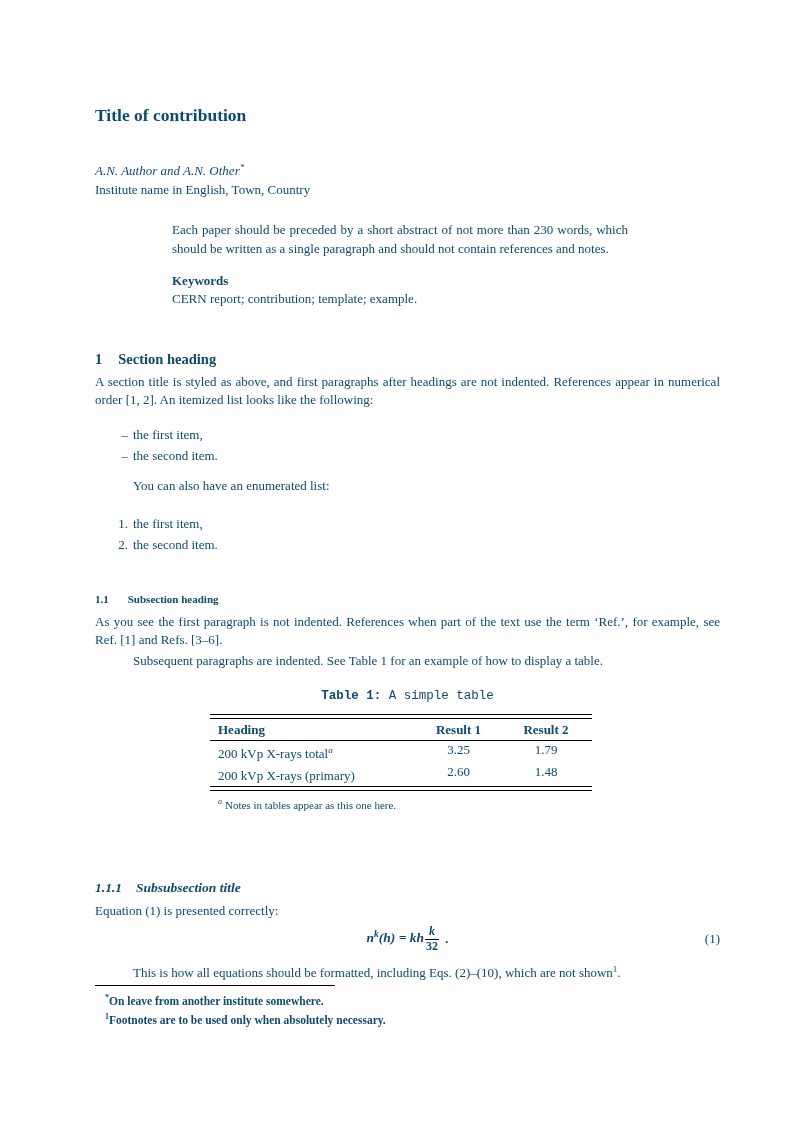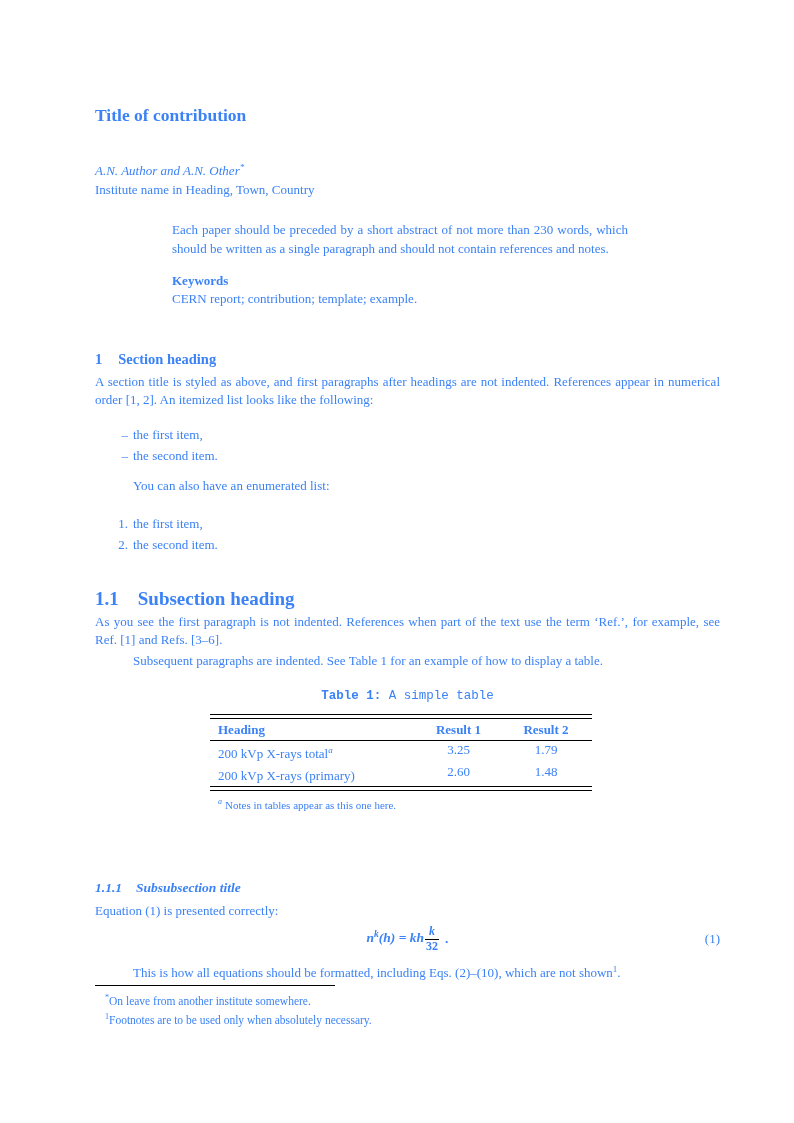--- a/index.html
+++ b/index.html
@@ -2,41 +2,41 @@
 <html lang="en"><head>
 <meta charset="utf-8">
 <style>
   html,body { margin:0; padding:0; background:#e8e8e8; }
   .page {
     position:relative;
     width:794px; height:1123px;
     margin:0 auto;
     background:#ffffff;
     font-family:"Liberation Serif", serif;
-    color:#3b82f6;
+    color:#0c4a6e;
     overflow:hidden;
   }
   .doc { position:absolute; left:95px; top:0; width:625px; }
   .doc-inner { padding-top:104px; }
 
   .title { font-size:17.5px; font-weight:bold; line-height:22px; margin:0; }
 
   .authors { margin-top:32px; font-size:13px; line-height:19px; }
   .author-line { font-style:italic; }
   .author-line sup { font-size:9px; font-style:italic; }
   .institute-line { font-style:normal; }
 
   .front-block { margin-top:22px; margin-left:77px; width:456px; font-size:13px; line-height:18.7px; }
   .front-block.kw { margin-top:13px; }
   .front-heading { font-weight:bold; }
   .front-body { text-align:justify; hyphens:auto; }
 
   .h-sec { margin-top:40px; font-size:14.5px; font-weight:bold; line-height:20px; display:flex; }
   .h-sec .h-num { margin-right:16px; }
-  .h-sub { margin-top:34px; font-size:19px; font-weight:bold; line-height:20px; display:flex; }
+  .h-sub { margin-top:34px; font-size:11px; font-weight:bold; line-height:20px; display:flex; }
   .h-sub .h-num { margin-right:19px; }
   .h-subsub { margin-top:66px; font-size:13.5px; font-weight:bold; font-style:italic; line-height:20px; display:flex; }
   .h-subsub .h-num { margin-right:14px; }
 
   .para { margin:0; margin-top:4px; font-size:13px; line-height:18px; text-align:justify; hyphens:auto; }
   .para.indent { text-indent:38px; }
   .para.tight { margin-top:3px; }
 
   .list { margin-top:15px; font-size:13px; line-height:21px; }
   .list.enum { margin-top:18px; }
@@ -64,35 +64,35 @@
   .eq { font-style:italic;font-weight:bold; }
   .eq sup { font-size:9.5px; }
   .frac { display:inline-flex; flex-direction:column; align-items:center; vertical-align:middle; margin:0 2px 0 1px; font-size:12px; line-height:1.15; }
   .frac .den { border-top:1px solid #000; font-style:normal; padding:0 1px; }
   .frac .num { padding:0 1px; }
   .eq-tail { font-style:normal; margin-left:4px; }
   .eq-num { position:absolute; right:0; top:50%; transform:translateY(-50%); font-style:normal; font-size:13px; }
 
   .footnotes { position:absolute; left:95px; top:985px; width:540px; }
   .fn-rule { width:240px; border-top:1px solid #000; margin-bottom:4px; }
-  .fn { font-size:11.5px; line-height:15.5px; text-indent:10px; }
+  .fn { font-size:11.5px; line-height:15.5px; text-indent:10px;font-weight:bold; }
   .fn sup { font-size:8px; }
 </style>
 </head>
 <body>
 
 <div class="page">
   <div class="doc">
     <div class="doc-inner">
 
       <h1 class="title">Title of contribution</h1>
 
       <div class="authors">
         <div class="author-line"><span>A.N. Author and A.N. Other</span><sup>*</sup></div>
-        <div class="institute-line">Institute name in Heading, Town, Country</div>
+        <div class="institute-line">Institute name in English, Town, Country</div>
       </div>
 
       <div class="front-block">
         <div class="front-body">Each paper should be preceded by a short abstract of not more than 230 words, which should be written as a single paragraph and should not contain references and notes.</div>
       </div>
 
       <div class="front-block kw">
         <div class="front-heading">Keywords</div>
         <div class="front-body">CERN report; contribution; template; example.</div>
       </div>

